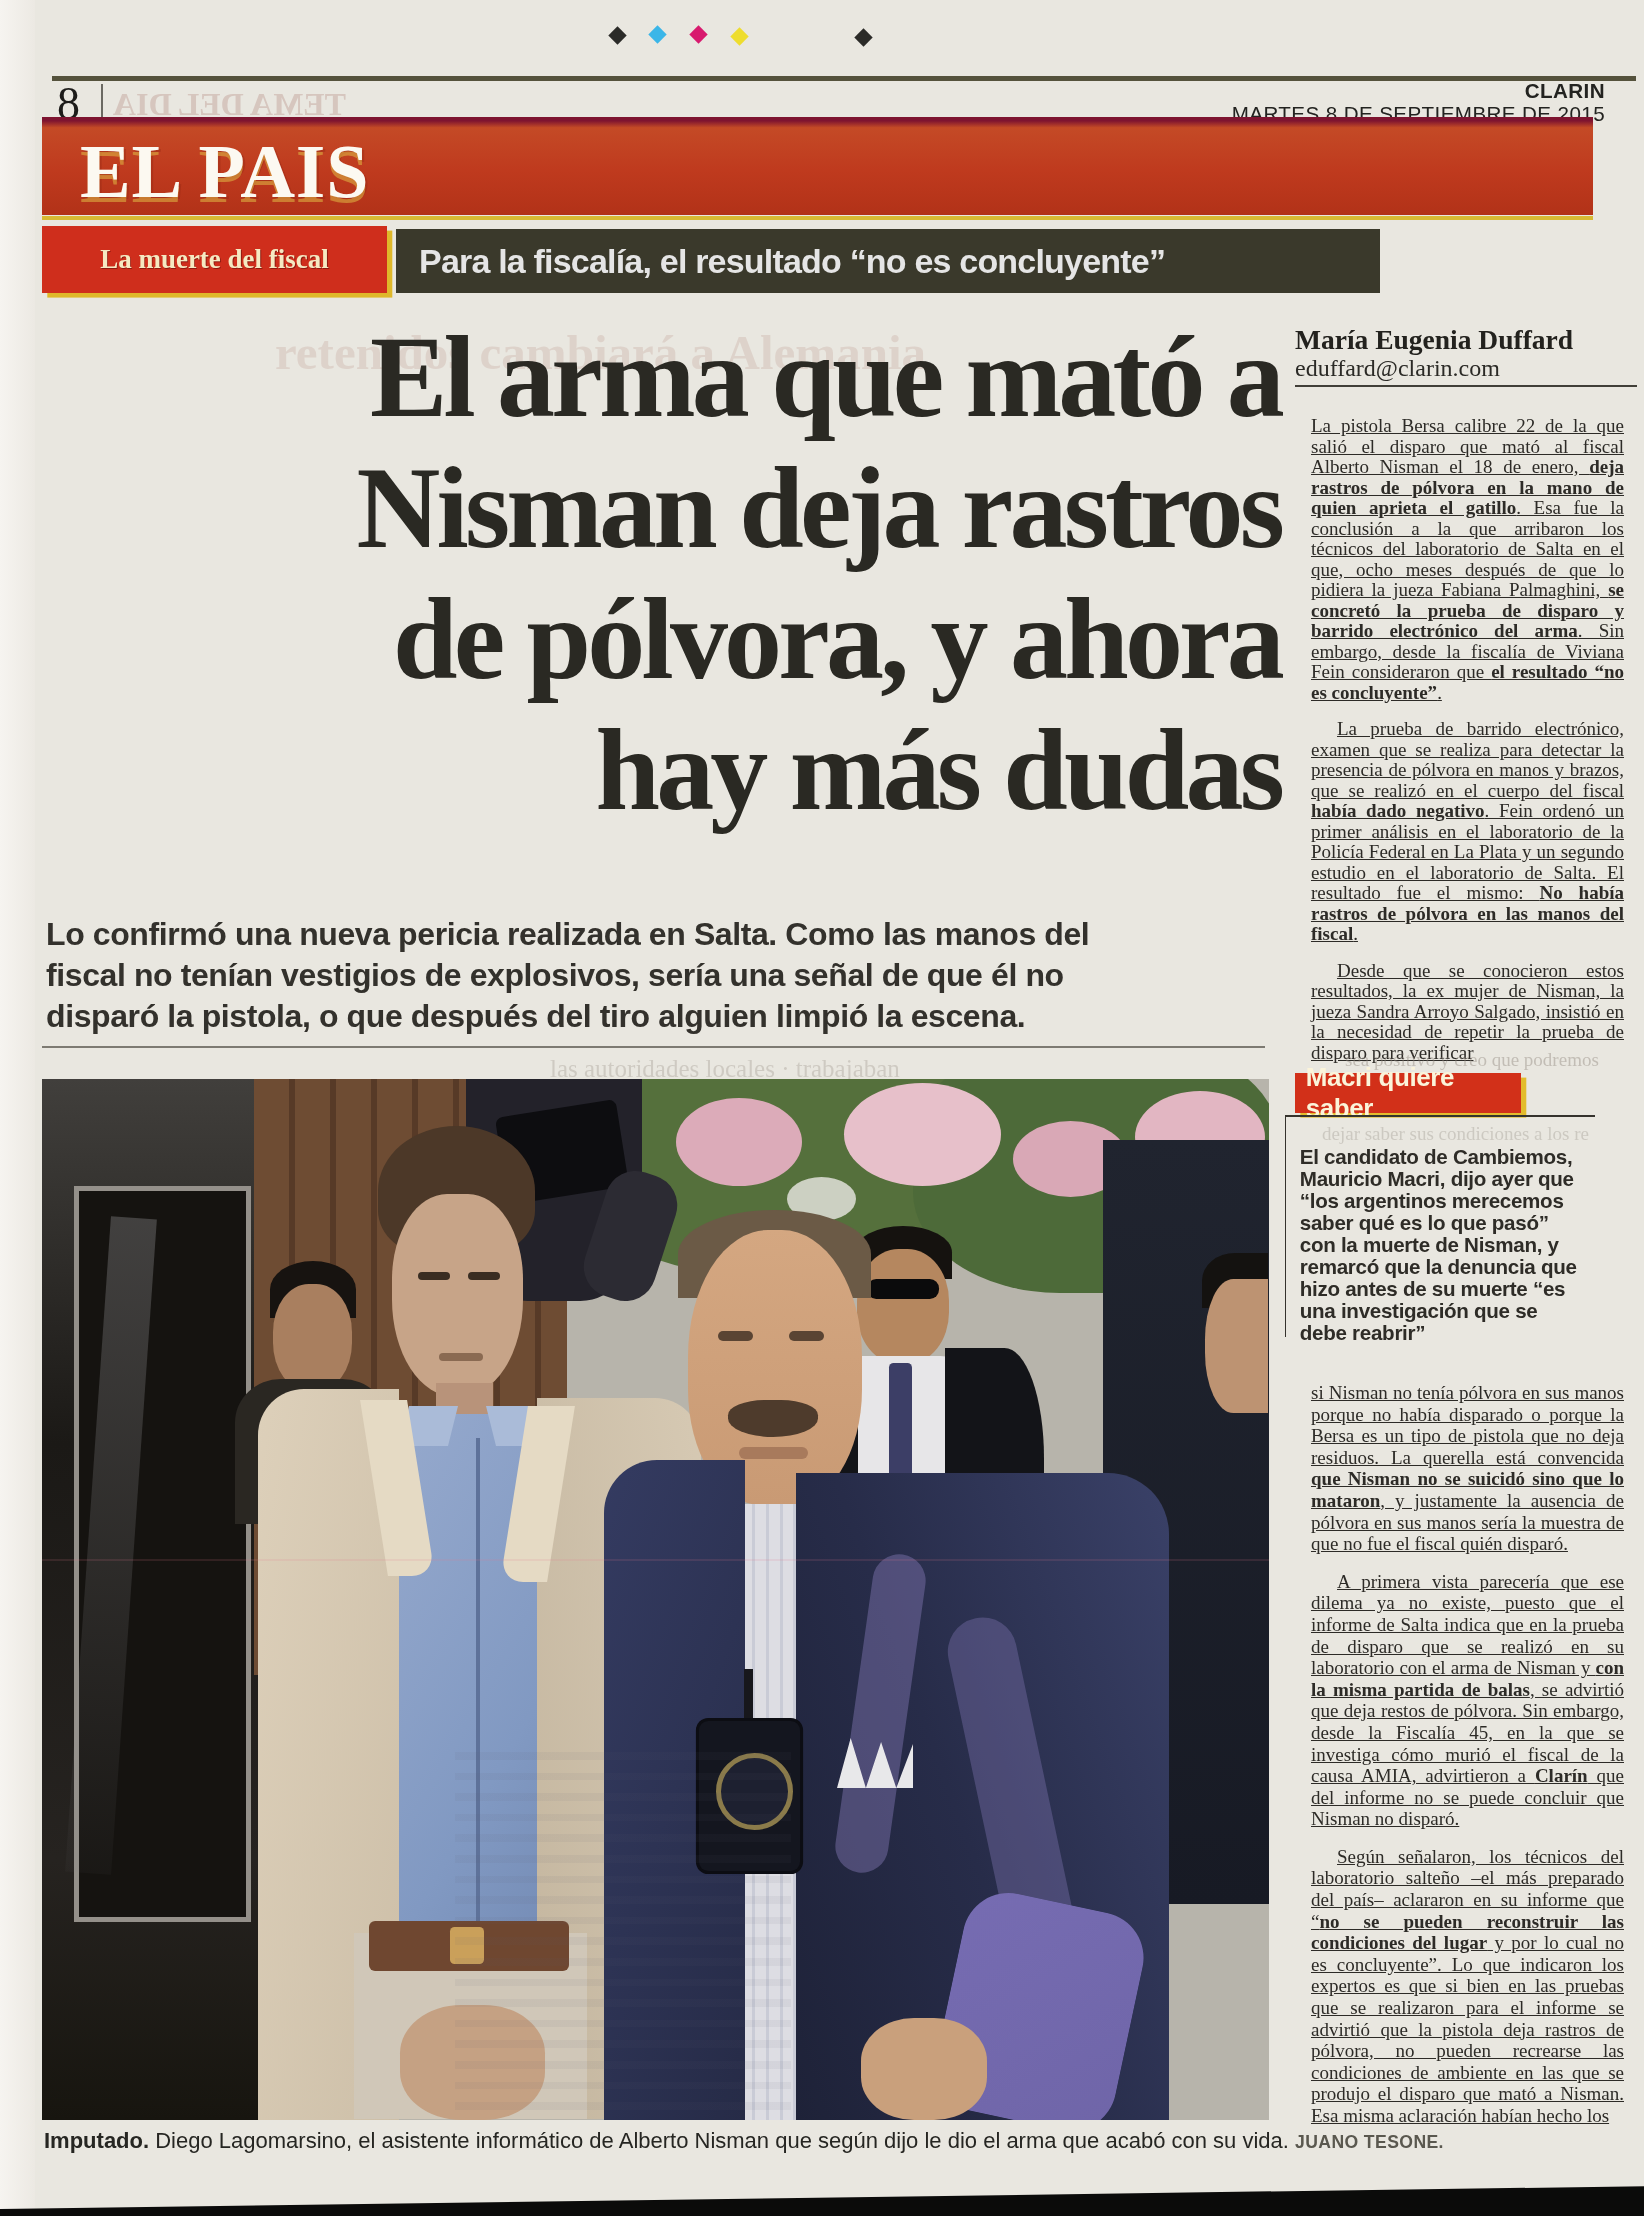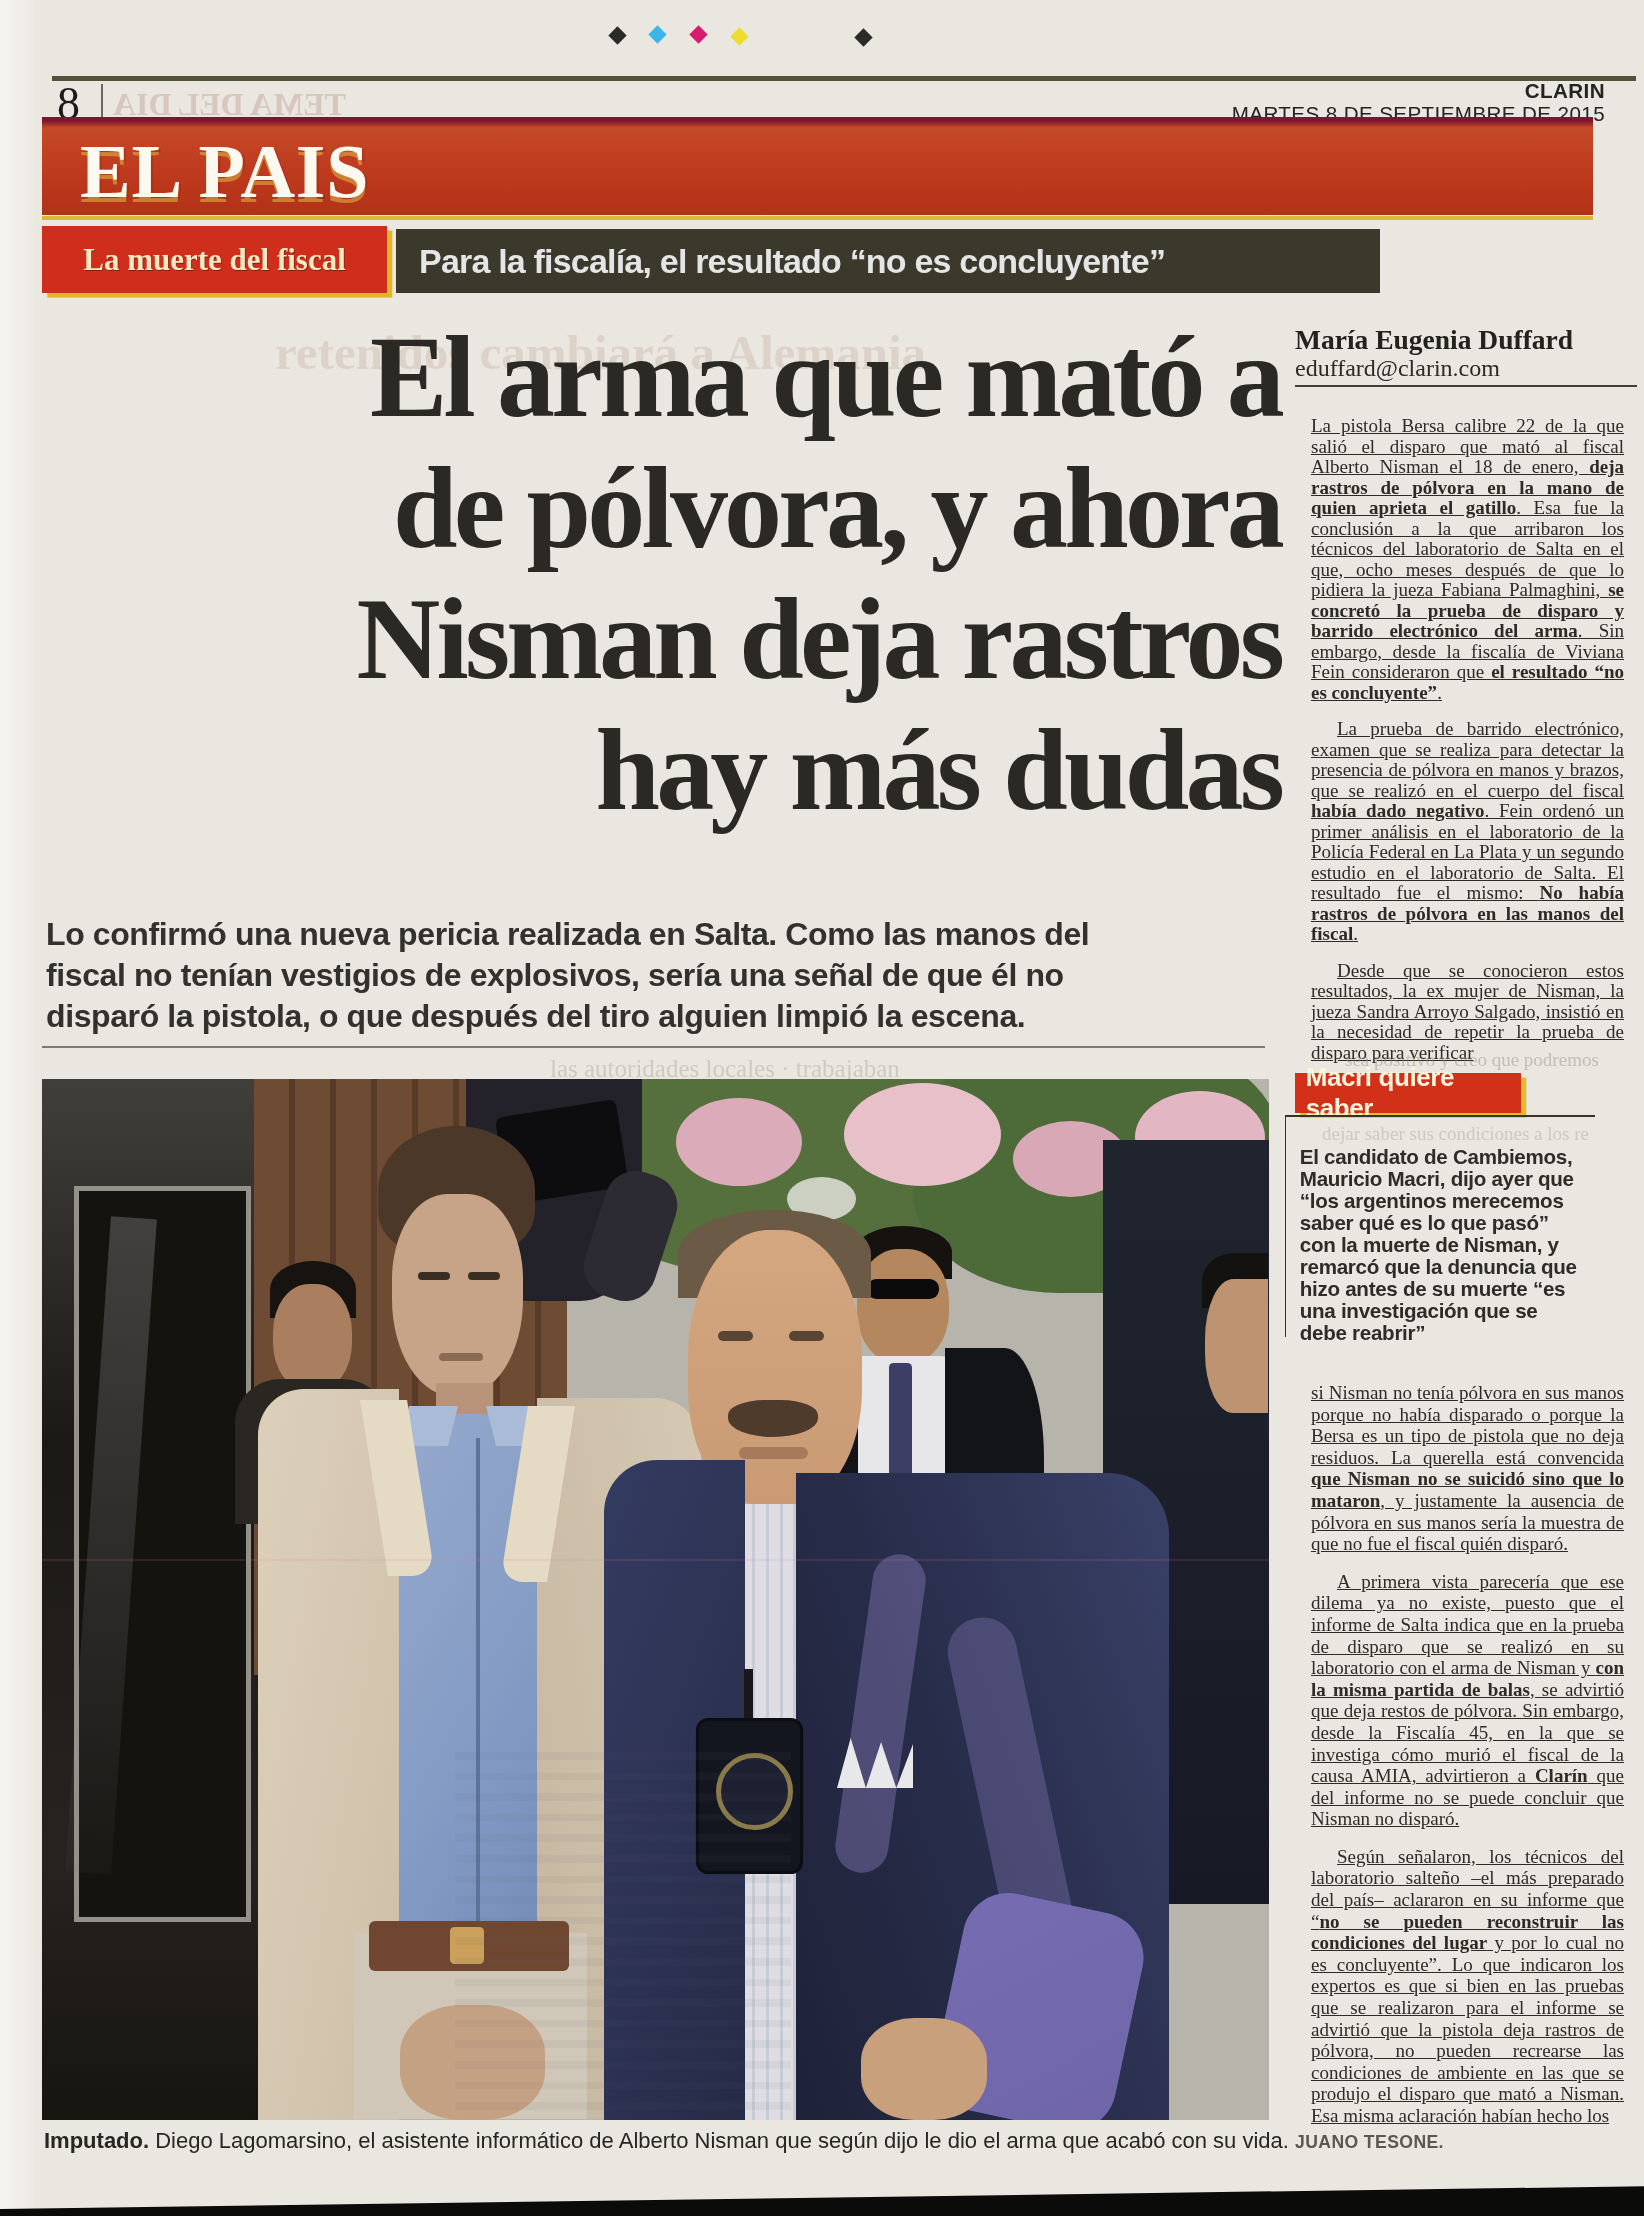--- a/index.html
+++ b/index.html
@@ -24,21 +24,21 @@
       font-size:20.6px;color:#232320;letter-spacing:0.4px;}
   
   .banner{left:42px;top:117px;width:1551px;height:98px;
       background:linear-gradient(180deg,#7e1430 0,#7e1430 3.8px,#c44a26 10.7px,#bf3a1e 55%,#b23218 100%);}
   .banner-title{left:38px;top:10.7px;font-size:76px;font-weight:bold;color:#fcf9f1;
       letter-spacing:0.8px;text-shadow:0 4.6px 0 rgba(224,186,70,.55),2.3px 2.3px 0 rgba(150,40,20,.4);}
   .banner-underline{left:42px;top:216px;width:1551px;height:3.8px;background:#d7ba33;}
   
   .kicker-label{left:42px;top:226px;width:345px;height:67px;background:#cf2e1c;
       box-shadow:5.3px 4.6px 0 #dfb82a;display:flex;align-items:center;justify-content:center;}
-  .kicker-label span{font-size:31px;font-weight:bold;color:#f5e9c2;text-shadow:0.8px 0.8px 0 #8c1a10;}
+  .kicker-label span{font-size:27px;font-weight:bold;color:#f5e9c2;text-shadow:0.8px 0.8px 0 #8c1a10;}
   .kicker-bar{left:396px;top:229px;width:984px;height:64px;background:#3a392b;display:flex;align-items:center;}
   .kicker-bar span{font-family:"Liberation Sans",sans-serif;font-weight:bold;font-size:34px;
       color:#e5e5e5;padding-left:23px;letter-spacing:-0.8px;}
   
   .headline{left:43px;top:312px;width:1238px;text-align:right;}
   .headline div{font-size:116px;line-height:131px;font-weight:bold;color:#2a2923;letter-spacing:-3.8px;white-space:nowrap;}
   .deck{left:46px;top:914px;width:1123px;font-family:"Liberation Sans",sans-serif;
       font-weight:bold;font-size:32px;line-height:41px;color:#33312c;letter-spacing:-0.4px;}
   .deck-rule{left:42px;top:1046px;width:1223px;height:2.3px;background:#7d7a72;}
   
@@ -93,22 +93,22 @@
 <div class="abs kicker-label">
   <span>La muerte del fiscal</span>
 </div>
 <div class="abs kicker-bar">
   <span>Para la fiscalía, el resultado “no es concluyente”</span>
 </div>
 
 <div class="abs ghost" style="left:275px;top:324px;font-size:49px;color:rgba(188,152,140,.26);">retenidos cambiará a Alemania</div>
 <div class="abs headline">
   <div>El arma que mató a</div>
+  <div>Nisman deja rastros</div>
   <div>de pólvora, y ahora</div>
-  <div>Nisman deja rastros</div>
   <div>hay más dudas</div>
 </div>
 
 <div class="abs deck">Lo confirmó una nueva pericia realizada en Salta. Como las manos del fiscal no tenían vestigios de explosivos, sería una señal de que él no disparó la pistola, o que después del tiro alguien limpió la escena.</div>
 <div class="abs deck-rule"></div>
 <div class="abs ghost gray" style="left:550px;top:1055px;font-size:25px;color:rgba(145,135,125,.30);">las autoridades locales · trabajaban</div>
 
 <div class="abs photo">
 
   <div class="abs" style="left:0;top:0;width:218px;height:1041px;background:linear-gradient(180deg,#413f3c,#1b1916 35%,#262320 75%,#17150f);"></div>

